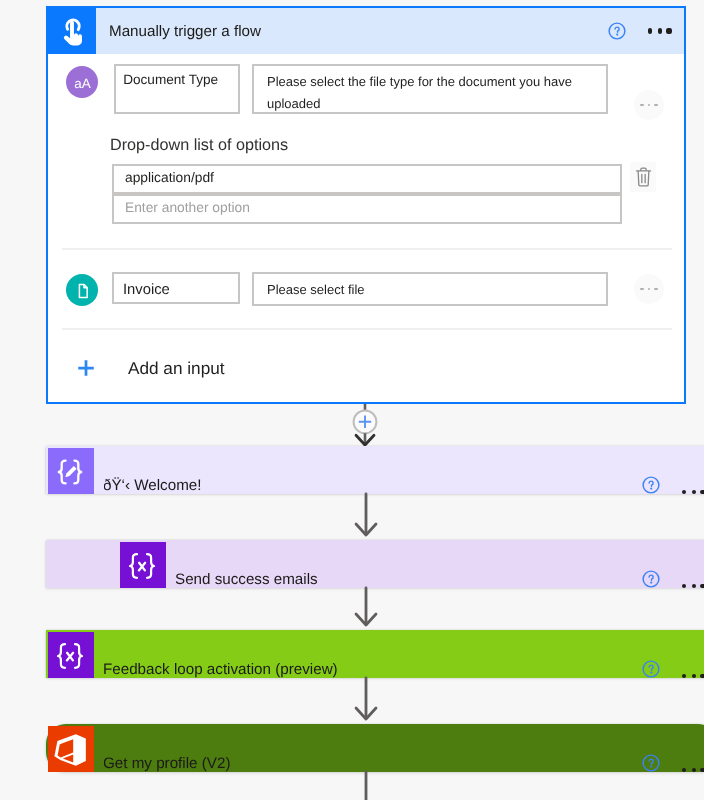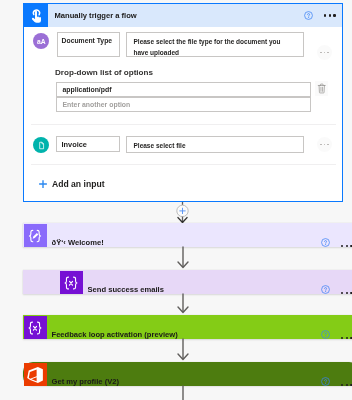--- a/index.html
+++ b/index.html
@@ -1,18 +1,18 @@
 <!DOCTYPE html>
 <html><head>
 <meta charset="utf-8">
 <style>
   html,body{margin:0;padding:0;}
   body{width:352px;height:400px;background:#f7f7f7;font-family:"Liberation Sans",sans-serif;
        -webkit-font-smoothing:antialiased;overflow:hidden;position:relative;}
-  .canvas{position:absolute;inset:0;font-weight:bold;}
+  .canvas{position:absolute;inset:0;}
 
   
   .trigger-card{position:absolute;left:23px;top:3px;width:320px;height:199px;
     box-sizing:border-box;border:1px solid #0a79fe;background:#fff;}
   .trigger-head{position:absolute;left:0;top:0;width:318px;height:23px;background:#d9e8fc;display:flex;align-items:center;}
   .trig-tile{width:24px;height:23px;background:#0a79fe;display:flex;align-items:center;justify-content:center;flex:0 0 24px;}
   .trig-title{font-size:7.6px;color:#1b1a19;margin-left:6.5px;flex:1;white-space:nowrap;}
   .head-help{width:9px;height:9px;margin-right:11px;}
   .head-dots{margin-right:6.5px;display:flex;gap:2.6px;align-items:center;}
   .head-dots i{width:2.2px;height:2.2px;border-radius:50%;background:#201f1e;display:block;}
@@ -101,21 +101,21 @@
         <i></i>
         <i></i>
     </div>
 
     <div class="divider" style="left:7px;top:160px;width:305px;"></div>
 
     <div class="addinput" style="left:14px;top:174.5px;">
       <svg width="10" height="10" viewBox="0 0 16 16">
         <path d="M8 1.8v12.4M1.8 8h12.4" stroke="#2b88f0" stroke-width="2.2" stroke-linecap="butt"></path>
       </svg>
-      <span style="margin-left:4px;">Add an input</span>
+      <span style="margin-left:16px;">Add an input</span>
     </div>
   </div>
 
   <svg class="conn" width="352" height="400" style="pointer-events:none;">
     <line x1="182.5" y1="202" x2="182.5" y2="205" stroke="#605e5c" stroke-width="1.3"></line>
     <circle cx="182.5" cy="210.9" r="5.7" fill="#fbfbfb" stroke="#bdbdbd" stroke-width="1"></circle>
     <path d="M182.5 207.8v6.2M179.4 210.9h6.2" stroke="#5b95f2" stroke-width="0.95" stroke-linecap="butt"></path>
     <line x1="182.5" y1="216.6" x2="182.5" y2="221.5" stroke="#605e5c" stroke-width="1.3"></line>
     <path d="M178.0 217.6l4.5 4.9 4.5-4.9" fill="none" stroke="#323130" stroke-width="1.4" stroke-linecap="round" stroke-linejoin="round"></path>
   </svg>

